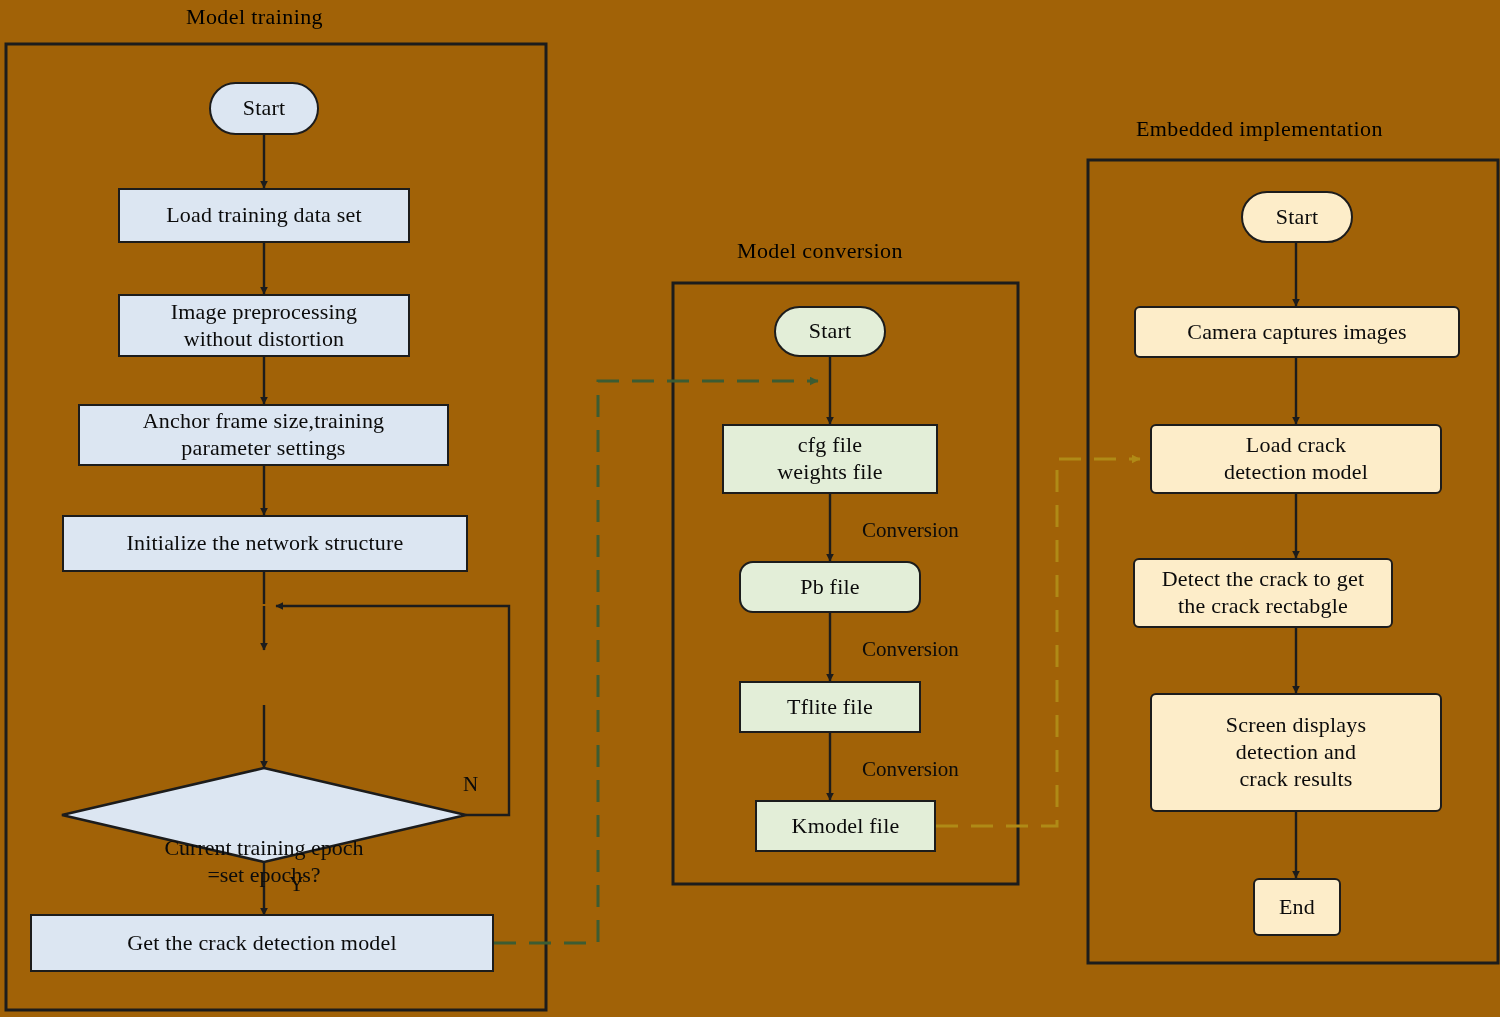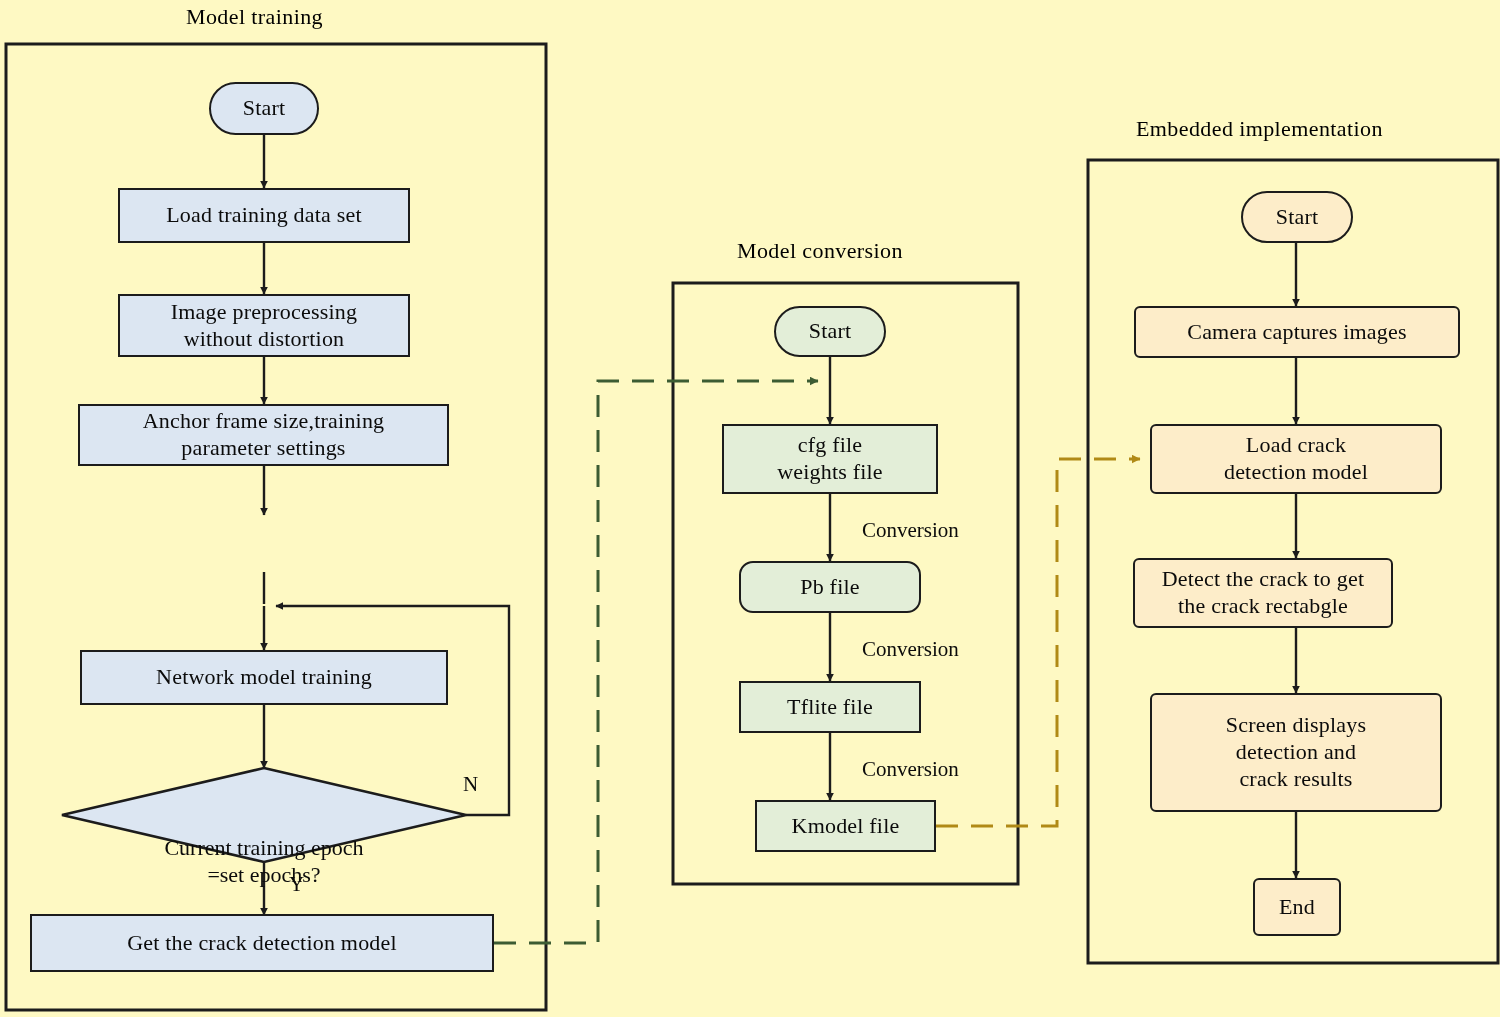--- a/index.html
+++ b/index.html
@@ -4,21 +4,21 @@
 <style>
   html, body {
     margin: 0;
     padding: 0;
     background: #ffffff;
   }
   #canvas {
     position: relative;
     width: 1500px;
     height: 1017px;
-    background: #fef9c3;
+    background: #a16207;
     font-family: "Liberation Serif", "DejaVu Serif", serif;
     overflow: hidden;
   }
   svg.layer {
     position: absolute;
     top: 0; left: 0;
     width: 1500px;
     height: 1017px;
   }
   .panel-title {
@@ -134,24 +134,24 @@
   </div>
 
   <div class="node fill-blue" style="left:118px; top:294px; width:292px; height:63px;">
     <span class="lbl multiline">Image preprocessing<br>without distortion</span>
   </div>
 
   <div class="node fill-blue" style="left:78px; top:404px; width:371px; height:62px;">
     <span class="lbl multiline">Anchor frame size,training<br>parameter settings</span>
   </div>
 
-
-  <div class="node fill-blue" style="left:80px; top:650px; width:368px; height:55px;">
-    <span class="lbl">Network model training</span>
-  </div>
+  <div class="node fill-blue" style="left:62px; top:515px; width:406px; height:57px;">
+    <span class="lbl">Initialize the network structure</span>
+  </div>
+
 
   <div class="diamond-label" style="left:94px; top:830px; width:340px; height:64px;">
     <span>Current training epoch</span>
     <span>=set epochs?</span>
   </div>
 
   <div class="edge-label" style="left:463px; top:772px;">N</div>
   <div class="edge-label" style="left:289px; top:872px;">Y</div>
 
   <div class="node fill-blue" style="left:30px; top:914px; width:464px; height:58px;">

